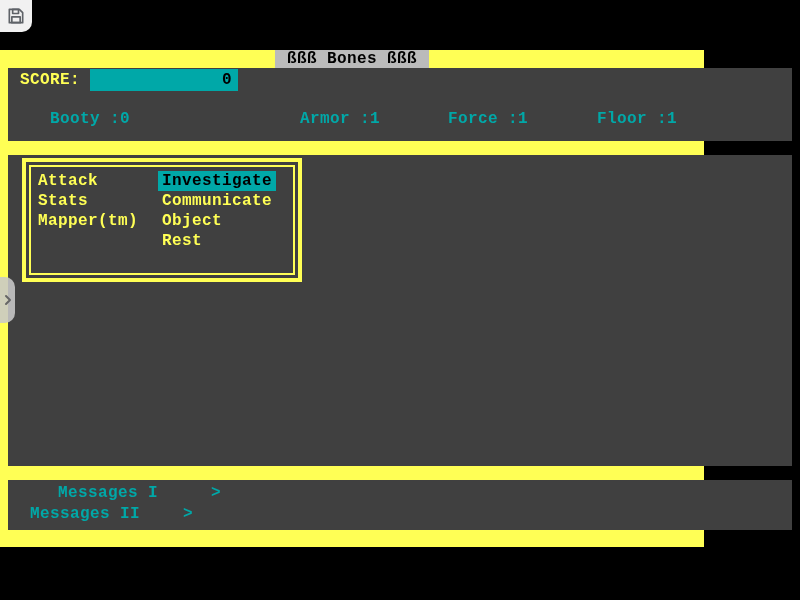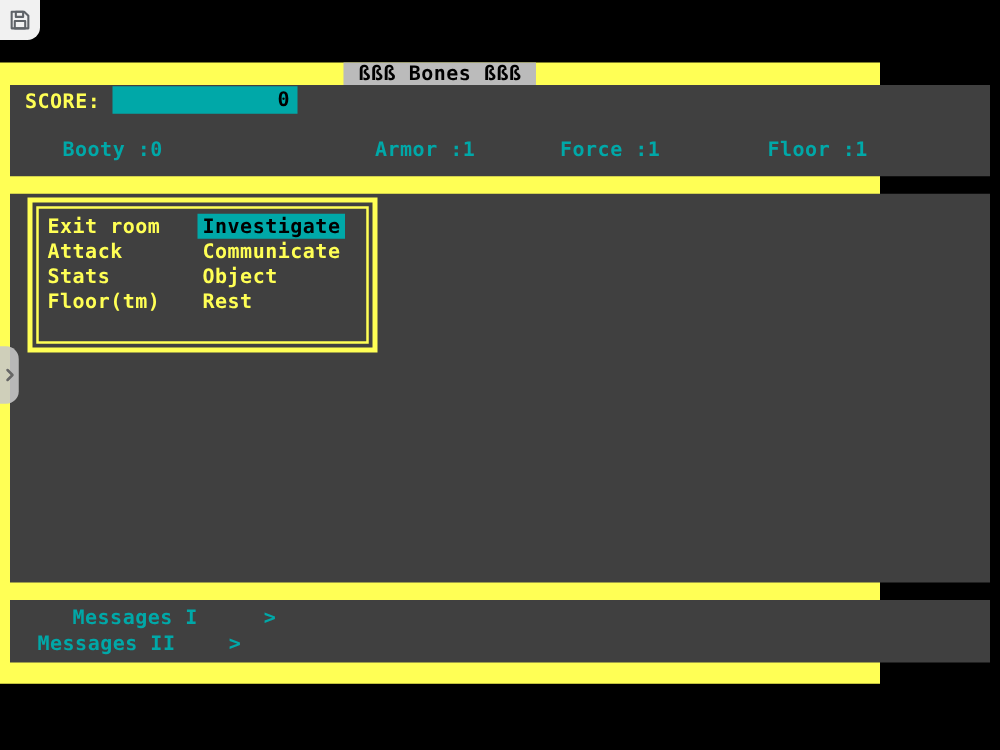--- a/index.html
+++ b/index.html
@@ -24,20 +24,21 @@
     display:flex; align-items:center; justify-content:center;
     cursor:pointer;
     z-index:30;
   }
 
   
   .dos-screen {
     position:absolute; left:0; top:50px;
     width:704px; height:497px;
     background:var(--yellow);
+    font-family:Liberation Mono, monospace;
   }
 
   .title-seg {
     position:absolute; left:50%; top:0;
     transform:translateX(-50%);
     height:18px; line-height:18px;
     padding:0 12px;
     background:var(--title-gray);
     color:#000;
     white-space:nowrap;
@@ -63,21 +64,21 @@
     height:22px; line-height:22px;
     padding:0 5px;
     background:var(--teal); color:#000;
     white-space:nowrap;
   }
   
   .stat { position:absolute; top:42px; color:var(--teal); white-space:nowrap; }
   .stat-booty { left:42px; }
   .stat-armor { left:292px;text-align:center; }
   .stat-force { left:440px; }
-  .stat-floor { left:606px; }
+  .stat-floor { left:589px; }
 
   
   .menu-box {
     position:absolute; left:14px; top:3px;
     width:280px; height:124px;
     border:4px solid var(--yellow);
   }
   .menu-box-inner {
     position:absolute; inset:3px;
     border:2px solid var(--yellow);
@@ -136,24 +137,23 @@
     <span class="stat stat-booty">Booty :0</span>
     <span class="stat stat-armor">Armor :1</span>
     <span class="stat stat-force">Force :1</span>
     <span class="stat stat-floor">Floor :1</span>
   </div>
 
   <div class="panel main-panel">
     <div class="menu-box">
       <div class="menu-box-inner"></div>
       <div class="menu-col menu-col-left">
-        <div class="menu-item">Exit room</div>
         <div class="menu-item">Attack</div>
         <div class="menu-item">Stats</div>
-        <div class="menu-item">Floor(tm)</div>
+        <div class="menu-item">Mapper(tm)</div>
       </div>
       <div class="menu-col menu-col-right">
         <div class="menu-item sel">Investigate</div>
         <div class="menu-item">Communicate</div>
         <div class="menu-item">Object</div>
         <div class="menu-item">Rest</div>
       </div>
     </div>
   </div>
 

